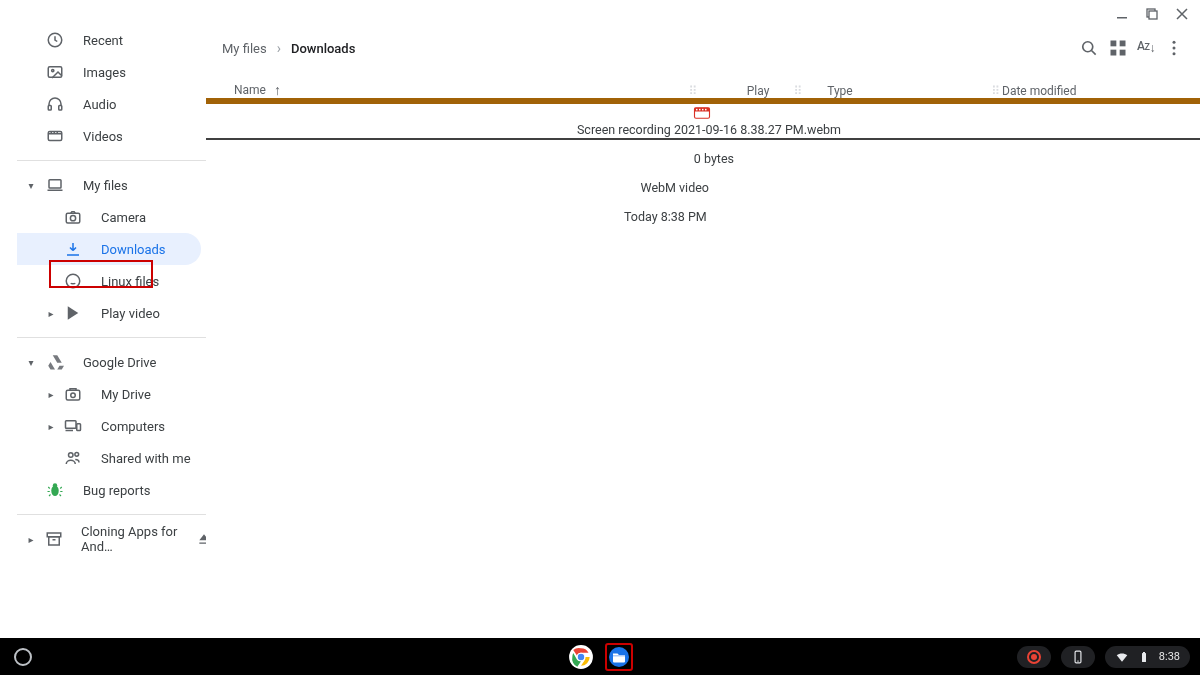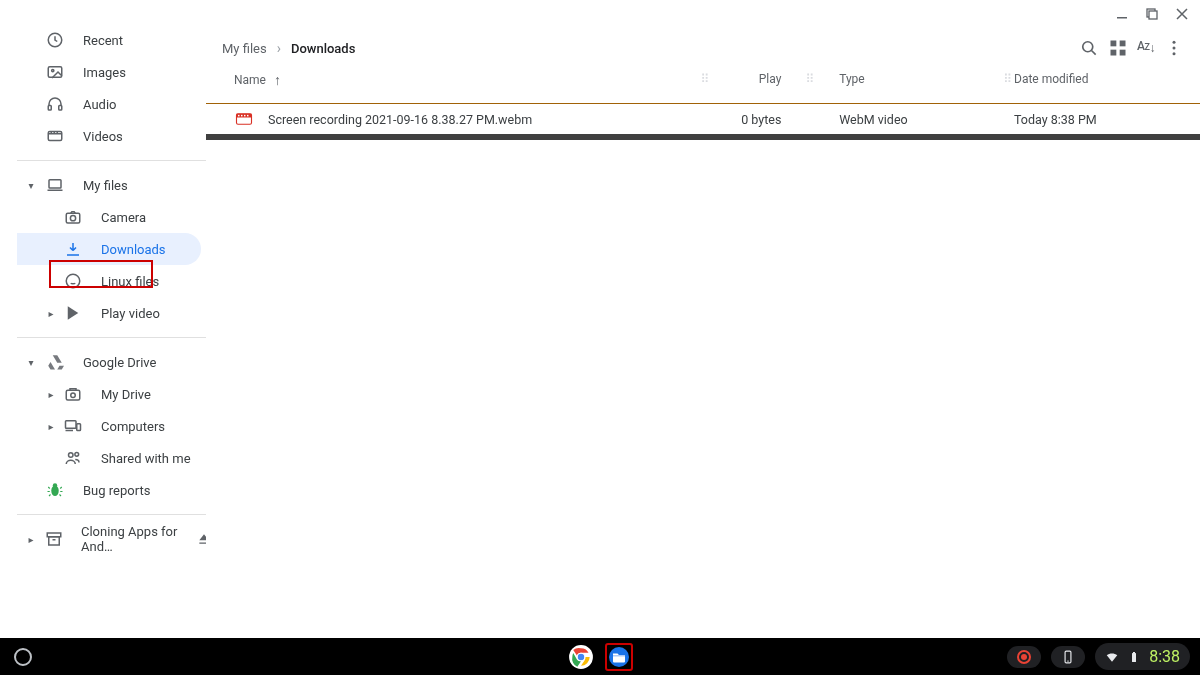--- a/index.html
+++ b/index.html
@@ -33,39 +33,39 @@
   .main { position: absolute; left: 206px; top: 24px; right: 0; bottom: 37px; background: #fff; }
   .toolbar { height: 48px; display: flex; align-items: center; padding: 0 16px; }
   .breadcrumb { display: flex; align-items: center; gap: 10px; font-size: 13px; }
   .crumb { color: #5f6368; cursor: pointer; }
   .crumb.current { color: #202124; font-weight: 500; }
   .crumb-sep { color: #9aa0a6; font-size: 14px; }
   .toolbar-actions { margin-left: auto; display: flex; align-items: center; gap: 9px; color: #5f6368; }
   .tool-btn { width: 20px; height: 20px; display: flex; align-items: center; justify-content: center; cursor: pointer; }
   .az-label { font-size: 12px; font-weight: 500; letter-spacing: -0.5px; color: #5f6368; cursor: pointer; padding-bottom:4px;}
 
-  .list-header { display: flex; align-items: flex-start; height: 32px; padding: 0 16px 0 28px; border-bottom: 1px solid #a16207; font-size: 12px; color: #5f6368; }
+  .list-header { display: flex; align-items: flex-end; height: 32px; padding: 0 28px 0 28px; border-bottom: 6px solid #a16207; font-size: 12px; color: #5f6368; }
   .col-name { flex: 1; display: flex; align-items: center; gap: 8px; }
   .col-size { width: 90px; text-align: right; padding-right: 20px; }
   .col-type { width: 160px; margin-left: 23px; }
   .col-date { width: 170px; }
   .col-grip { color: #dadce0; font-size: 12px; padding: 0 4px; letter-spacing:-2px;}
   .sort-arrow { font-size: 14px; }
 
-  .file-row { display: flex; align-items: center; height: 36px; padding: 0 16px 0 28px; font-size: 12.5px; color: #3c4043; border-bottom: 6px solid #404040; cursor: pointer; }
+  .file-row { display: flex; align-items: center; height: 36px; padding: 0 16px 0 28px; font-size: 12.5px; color: #3c4043; border-bottom: 2px solid #404040; cursor: pointer; flex-direction: column; }
   .file-row .file-icon { width: 20px; height: 20px; margin-right: 14px; display: flex; align-items: center; justify-content: center; }
   .file-row .fname { flex: 1; }
 
   
   .shelf { position: absolute; left: 0; bottom: 0; width: 100%; height: 37px; background: #000; display: flex; align-items: center; }
   .launcher { width: 18px; height: 18px; border-radius: 50%; border: 2px solid #bdc1c6; margin-left: 14px; cursor: pointer; }
   .shelf-center { position: absolute; left: 50%; transform: translateX(-50%); display: flex; gap: 10px; align-items: center; }
   .app-icon { width: 28px; height: 28px; border-radius: 50%; display: flex; align-items: center; justify-content: center; position: relative; cursor: pointer; }
   .app-icon.active { border: 2px solid #c00; border-radius: 3px; }
-  .shelf-right { position: absolute; right: 10px; display: flex; align-items: center; gap: 10px; color: #bef264; font-size: 16px; }
+  .shelf-right { position: absolute; right: 10px; display: flex; align-items: center; gap: 10px; color: #e5e5e5; font-size: 11px; }
   .tray-pill { display: flex; align-items: center; gap: 8px; background: #202124; padding: 4px 10px; border-radius: 14px; }
   .status-pill { display: flex; align-items: center; gap: 8px; background: #202124; padding: 4px 10px; border-radius: 14px; }
   .small-ic { width: 14px; height: 14px; display:flex; align-items:center; justify-content:center; color:#e8eaed; }
   .record-dot { width: 14px; height: 14px; border: 2px solid #ea4335; border-radius: 50%; position: relative; }
   .record-dot::after { content:''; position:absolute; width:6px; height:6px; background:#ea4335; border-radius:50%; top:2px; left:2px; }
 
   svg { display: block; }
 </style>
 </head>
 <body>

